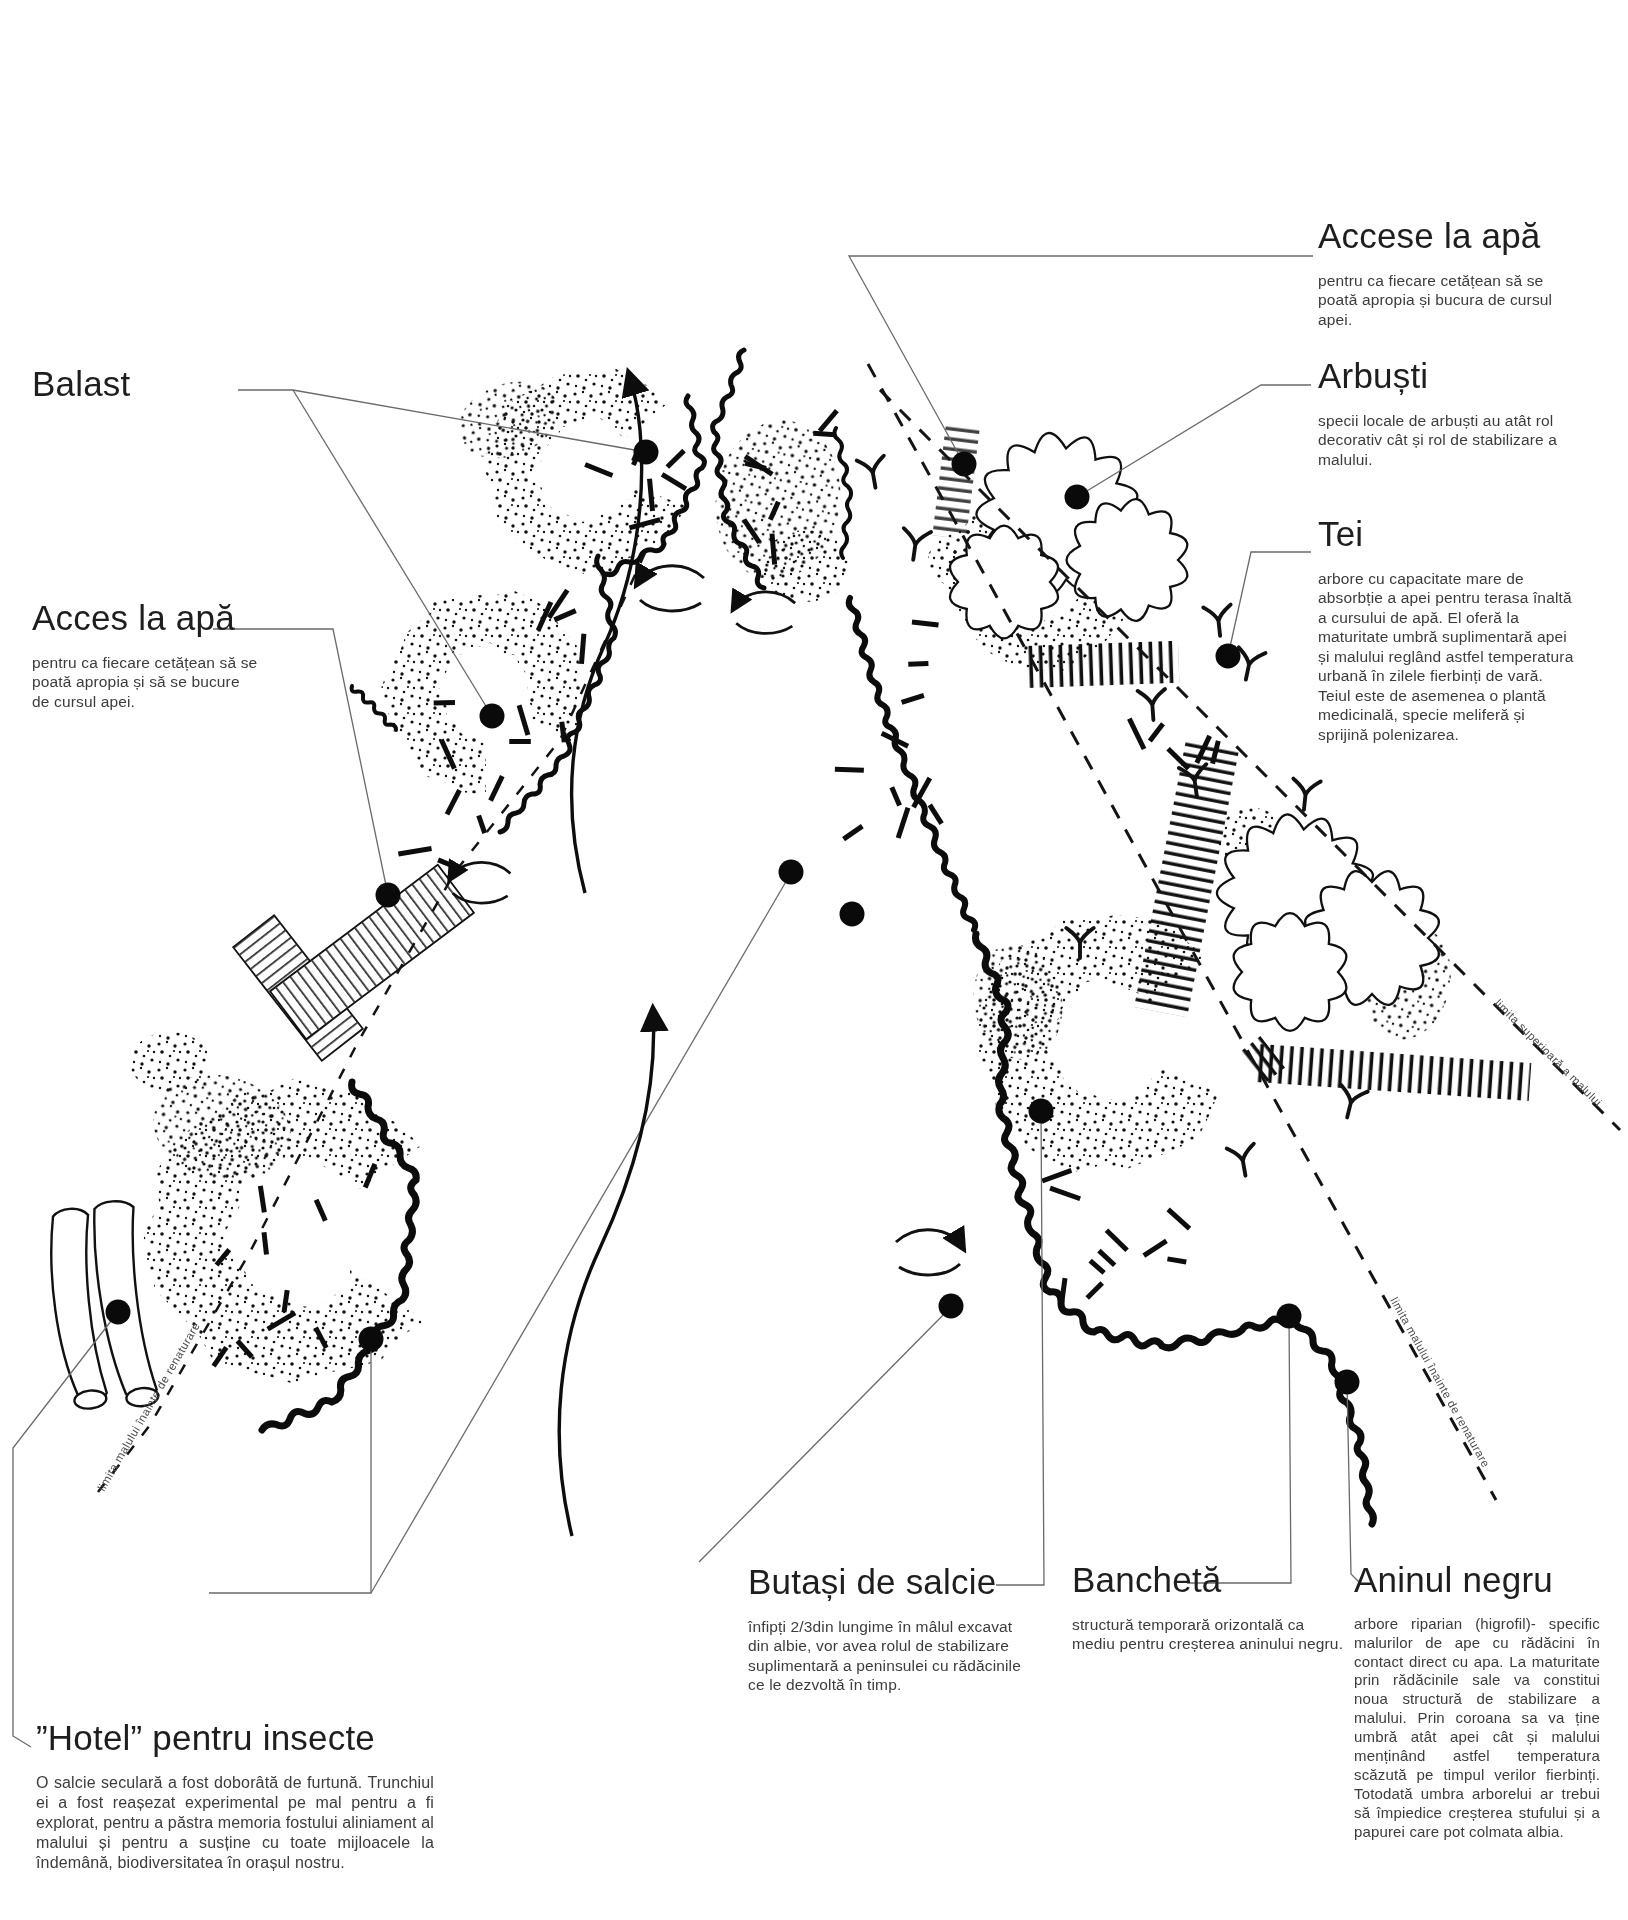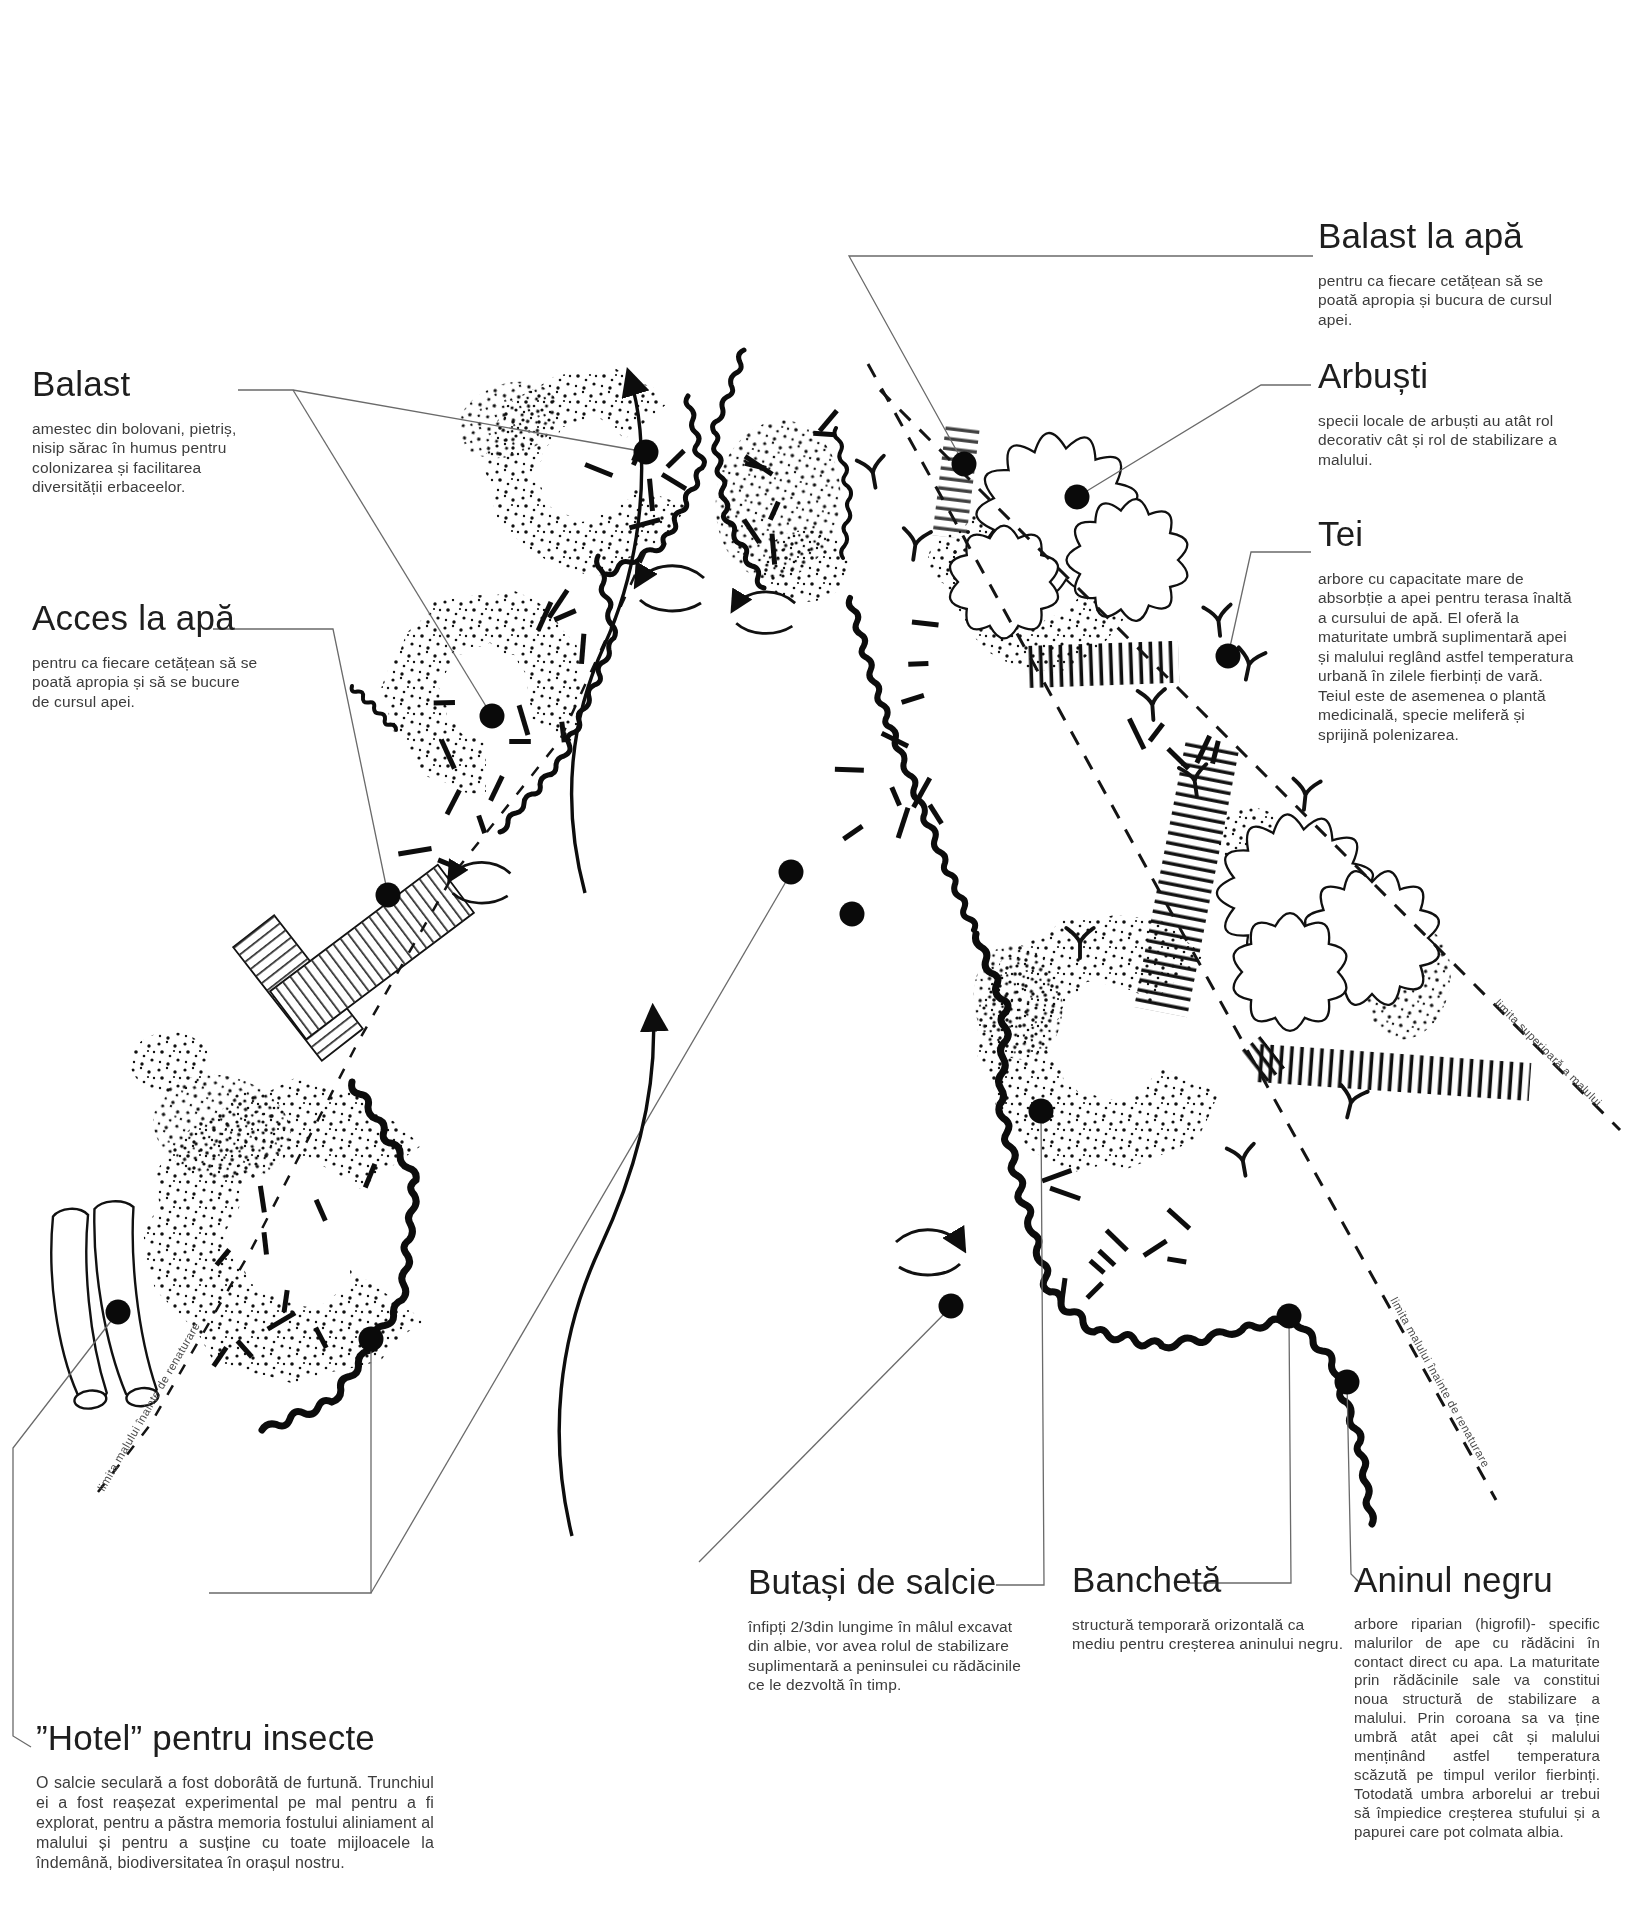--- a/index.html
+++ b/index.html
@@ -217,24 +217,20 @@
       <circle cx="1347" cy="1382" r="12.5" fill="#0a0a0a"></circle>
     </g>
 
   <text class="maplab" transform="translate(104,1492) rotate(-60)">limita malului înainte de renaturare</text>
   <text class="maplab" transform="translate(1494,1004) rotate(45)">limita superioară a malului</text>
   <text class="maplab" transform="translate(1390,1300) rotate(61)">limita malului înainte de renaturare</text>
 </svg>
 
 <div class="note" style="left:32px;top:366px;width:300px">
   <h2>Balast</h2>
-  <p>amestec din bolovani, pietriș,
-nisip sărac în humus pentru
-colonizarea și facilitarea
-diversității erbaceelor.</p>
 </div>
 
 <div class="note" style="left:32px;top:600px;width:300px">
   <h2>Acces la apă</h2>
   <p>pentru ca fiecare cetățean să se
 poată apropia și să se bucure
 de cursul apei.</p>
 </div>
 
 <div class="note" style="left:36px;top:1574px;width:440px">
@@ -258,21 +254,21 @@
   <p>structură temporară orizontală ca
 mediu pentru creșterea aninului negru.</p>
 </div>
 
 <div class="note just" style="left:1354px;top:1562px;width:246px">
   <h2>Aninul negru</h2>
   <p style="font-size:15px">arbore riparian (higrofil)- specific malurilor de ape cu rădăcini în contact direct cu apa. La maturitate prin rădăcinile sale va constitui noua structură de stabilizare a malului. Prin coroana sa va ține umbră atât apei cât și malului menținând astfel temperatura scăzută pe timpul verilor fierbinți. Totodată umbra arborelui ar trebui să împiedice creșterea stufului și a papurei care pot colmata albia.</p>
 </div>
 
 <div class="note" style="left:1318px;top:218px;width:300px">
-  <h2>Balast la apă</h2>
+  <h2>Accese la apă</h2>
   <p>pentru ca fiecare cetățean să se
 poată apropia și bucura de cursul
 apei.</p>
 </div>
 
 <div class="note" style="left:1318px;top:358px;width:300px">
   <h2>Arbuști</h2>
   <p>specii locale de arbuști au atât rol
 decorativ cât și rol de stabilizare a
 malului.</p>

